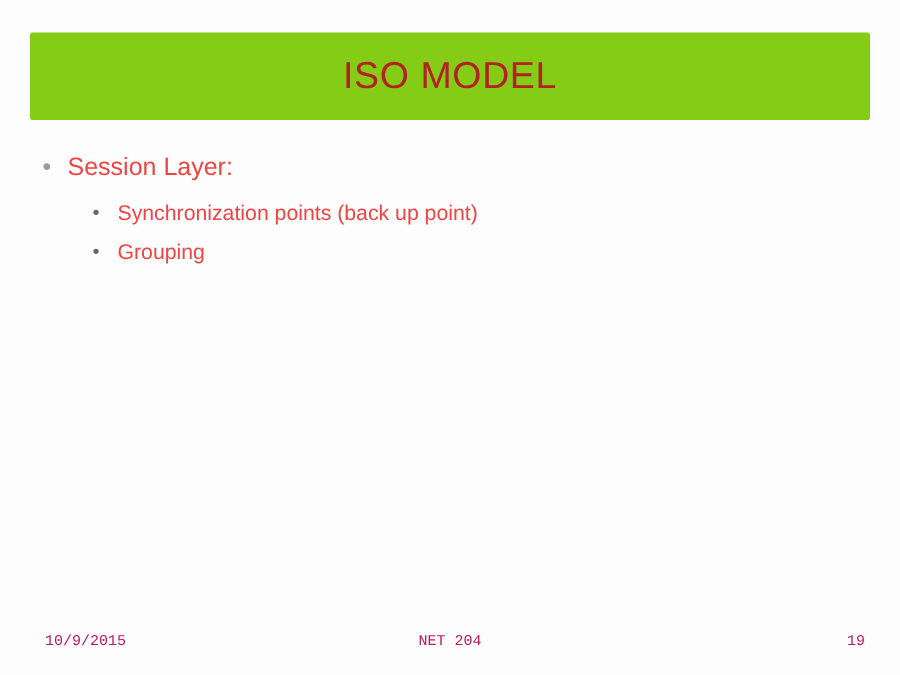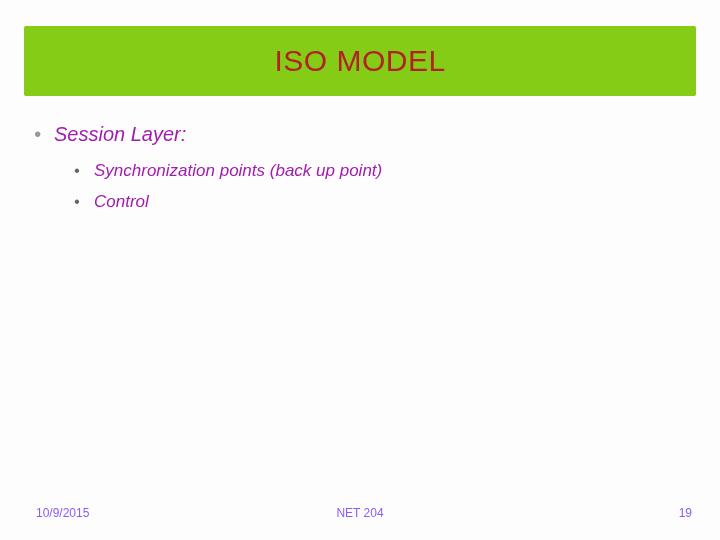--- a/index.html
+++ b/index.html
@@ -38,22 +38,21 @@
     color: #b22222;
     font-weight: 400;
   }
   .content {
     position: absolute;
     top: 120px;
     left: 30px;
     right: 30px;
     font-size: 18px;
     line-height: 1.45;
-    color: #a21caf;
-    font-style: italic;
+    color: #ef4444;
   }
   ul {
     margin: 0;
     padding: 0;
     list-style: none;
   }
   .lvl1 > li {
     position: relative;
     padding-left: 24px;
     margin-bottom: 10px;
@@ -108,21 +107,22 @@
     line-height: 1.5;
     font-weight: normal;
   }
   .footer {
     position: absolute;
     left: 0;
     right: 0;
     bottom: 16px;
     height: 18px;
     font-size: 12px;
-    color: #8b5cf6;
+    color: #be185d;
+    font-family: Liberation Mono, monospace;
   }
   .footer .date {
     position: absolute;
     left: 36px;
   }
   .footer .course {
     position: absolute;
     left: 50%;
     transform: translateX(-50%);
   }
@@ -140,21 +140,21 @@
     <span class="title-text">ISO MODEL</span>
   </div>
 
   <div class="content">
     <ul class="lvl1">
       <li>
         <span>Session Layer:</span>
         <ul class="lvl2">
           <li><span>Synchronization points (back up point)</span></li>
           <li>
-            <span>Control</span>
+            <span>Grouping</span>
           </li>
         </ul>
       </li>
     </ul>
   </div>
 
   <div class="footer">
     <span class="date">10/9/2015</span>
     <span class="course">NET 204</span>
     <span class="page">19</span>

